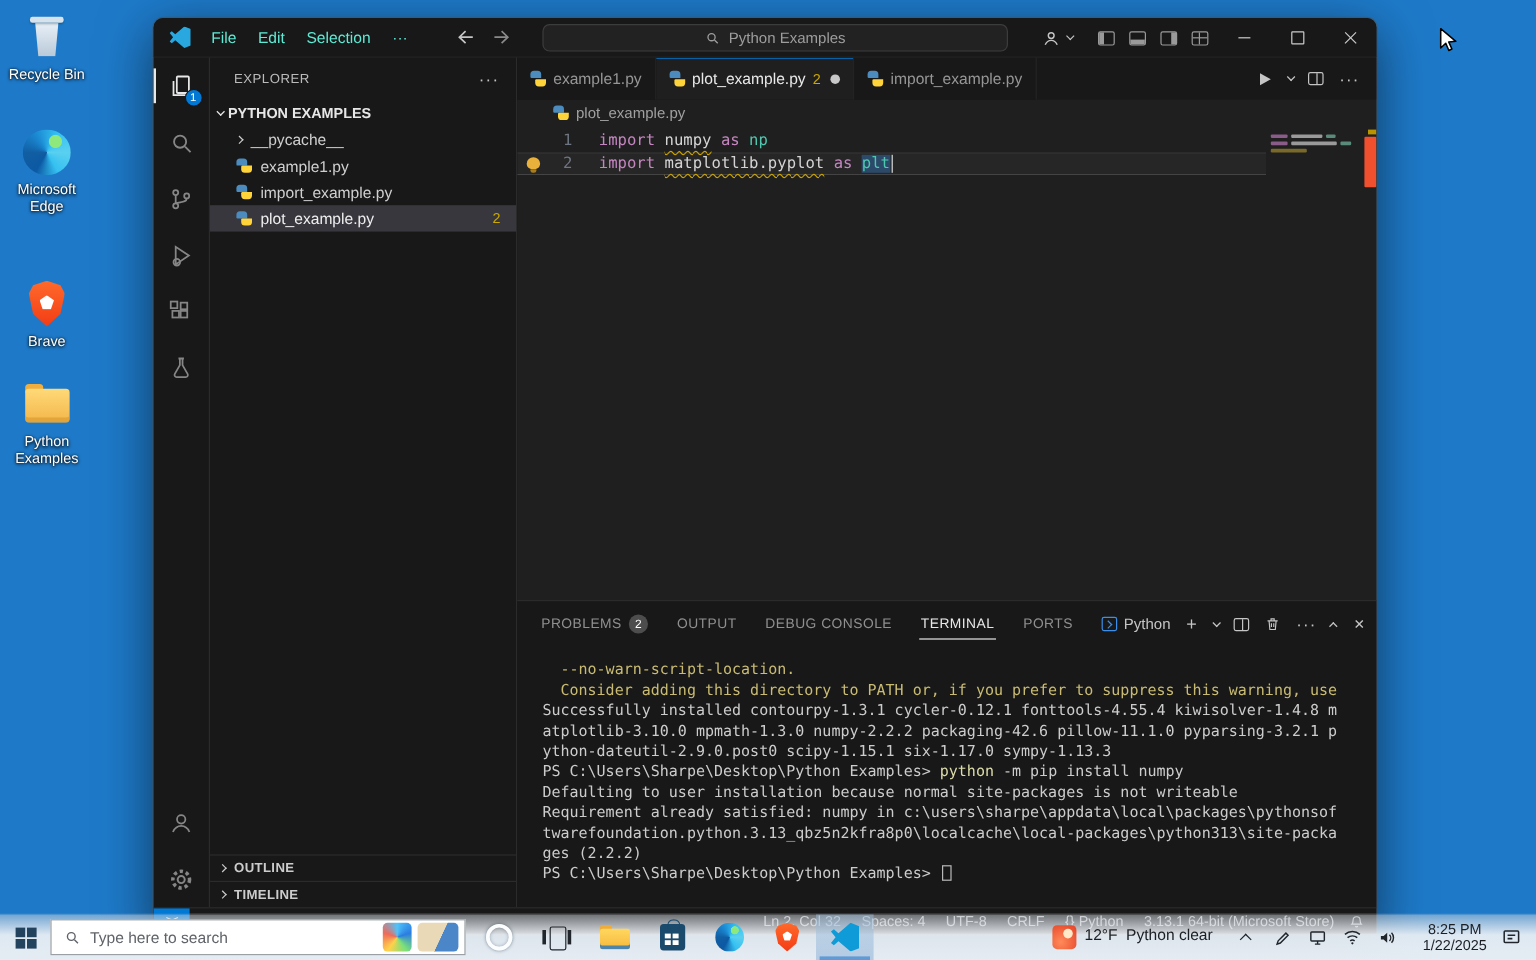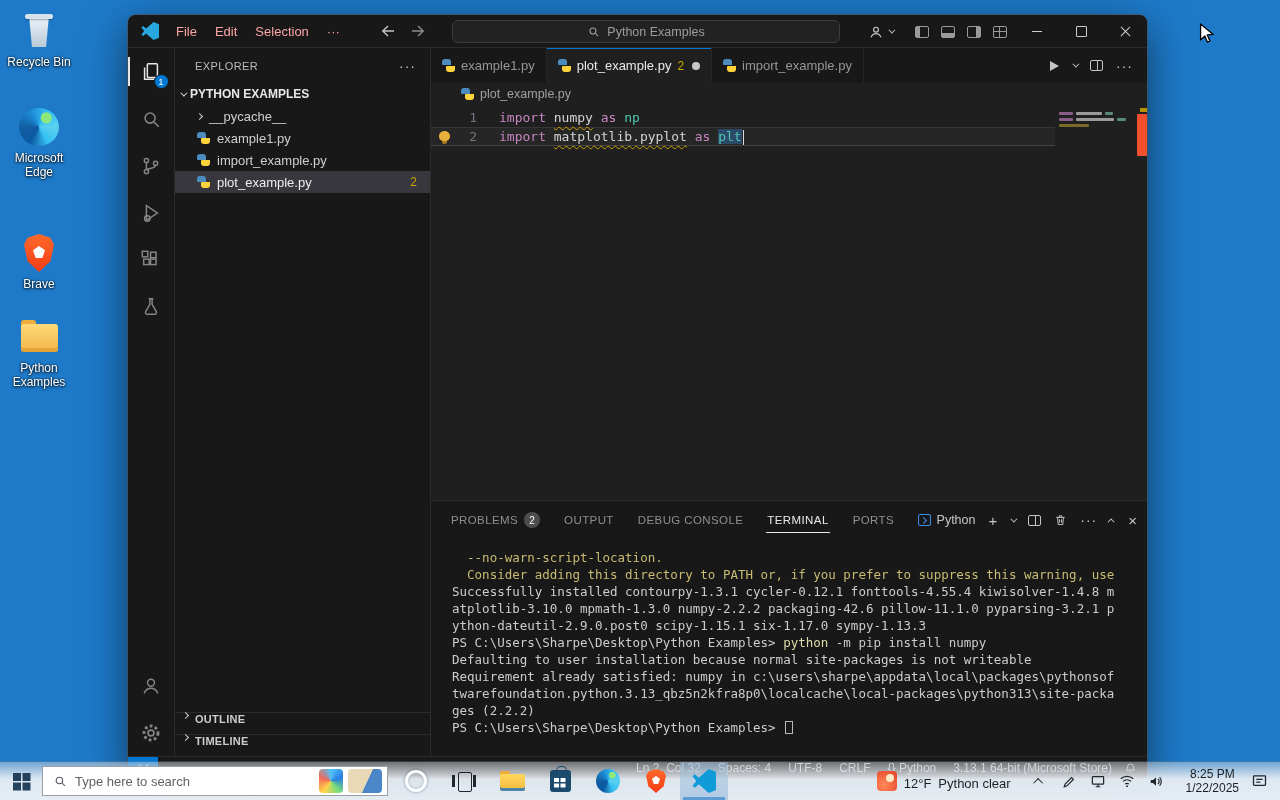--- a/index.html
+++ b/index.html
@@ -19,21 +19,21 @@
   .g-brave::after{content:"";position:absolute;left:16px;top:14px;width:12px;height:12px;background:#fff;clip-path:polygon(50% 0,100% 35%,78% 100%,22% 100%,0 35%)}
   .g-pyfolder::before{content:"";position:absolute;left:4px;top:4px;width:15px;height:7px;background:#f0ae3e;border-radius:3px 3px 0 0}
   .g-pyfolder::after{content:"";position:absolute;left:4px;top:8px;width:37px;height:28px;background:linear-gradient(180deg,#ffd978,#f3b64a);border-radius:3px;box-shadow:inset 0 -4px 0 rgba(214,148,40,.55)}
 
   
   .vsw{position:absolute;left:128px;top:15px;width:1019px;height:763px;background:#1f1f1f;border-radius:8px 8px 0 0;
        box-shadow:0 12px 44px rgba(0,0,0,.55);display:flex;flex-direction:column;color:#ccc;z-index:2;outline:1px solid rgba(80,80,80,.6)}
   .titlebar{height:33px;flex:none;background:#181818;border-radius:8px 8px 0 0;border-bottom:1px solid #2b2b2b;display:flex;align-items:center;position:relative}
   .vsc-logo{width:18px;height:18px;margin:0 8px 0 13px;background:#29a8e0;clip-path:polygon(70% 0,100% 12%,100% 88%,70% 100%,28% 64%,12% 78%,2% 70%,18% 50%,2% 30%,12% 22%,28% 36%)}
   #menu-list{display:flex;height:33px}
-  .menu-item{padding:0 9px;font-size:13px;line-height:33px;color:#fca5a5;border-radius:5px}
+  .menu-item{padding:0 9px;font-size:13px;line-height:33px;color:#5eead4;border-radius:5px}
   .navs{display:flex;gap:16px;margin-left:30px;align-items:center}
   .navs svg{display:block}
   .cmdcenter{position:absolute;left:324px;top:5px;width:388px;height:23px;background:#222;border:1px solid #3c3c3c;border-radius:6px;
              display:flex;align-items:center;justify-content:center;gap:7px;color:#9d9d9d;font-size:12.5px}
   .tb-right{position:absolute;right:0;top:0;height:33px;display:flex;align-items:center}
   .account{display:flex;align-items:center;gap:4px;margin-right:22px;color:#c5c5c5}
   .layout-icons{display:flex;gap:12px;margin-right:8px}
   .lic{width:14px;height:12px;border:1px solid #9a9a9a;border-radius:2px;position:relative}
   .lic-left::before{content:"";position:absolute;left:0;top:0;bottom:0;width:4px;background:#9a9a9a}
   .lic-bottom::before{content:"";position:absolute;left:0;right:0;bottom:0;height:4px;background:#9a9a9a}
@@ -61,21 +61,21 @@
   .sidebar{width:256px;flex:none;background:#181818;border-right:1px solid #2b2b2b;display:flex;flex-direction:column;font-size:13px}
   .sb-header{height:35px;flex:none;display:flex;align-items:center;padding:0 14px 0 20px;font-size:11px;letter-spacing:.4px;color:#bbb}
   .sb-header-dots{margin-left:auto;color:#c5c5c5;font-size:14px;letter-spacing:1px}
   .root-row{height:22px;flex:none;display:flex;align-items:center;gap:5px;padding-left:5px;font-size:12px;font-weight:700;color:#e7e7e7}
   #file-list{flex:none}
   .tree-row{height:22px;display:flex;align-items:center;padding-left:22px;color:#cfcfcf}
   .tree-row.selected{background:#37373d;color:#eee}
   .tree-name{margin-left:7px;white-space:nowrap}
   .tree-badge{margin-left:auto;margin-right:13px;color:#cca700;font-size:12px}
   .sb-sections{margin-top:auto}
-  .sb-sec{height:22px;display:flex;align-items:flex-start;gap:7px;padding-left:8px;border-top:1px solid #2b2b2b;font-size:11px;font-weight:700;color:#ccc;letter-spacing:.3px}
+  .sb-sec{height:22px;display:flex;align-items:center;gap:7px;padding-left:8px;border-top:1px solid #2b2b2b;font-size:11px;font-weight:700;color:#ccc;letter-spacing:.3px}
   
   .cv{width:7px;height:7px;border-right:1.4px solid currentColor;border-bottom:1.4px solid currentColor;display:inline-block;flex:none}
   .cv-down{transform:rotate(45deg) translateY(-2px)}
   .cv-right{transform:rotate(-45deg)}
   .cv-up{transform:rotate(-135deg) translateY(-2px)}
   .cv-sm{width:5px;height:5px}
   
   .pyicon{width:13px;height:13px;position:relative;flex:none;display:inline-block}
   .pyicon::before{content:"";position:absolute;left:0;top:0;width:9px;height:6px;background:#4b8bbe;border-radius:3px 3px 0 1px}
   .pyicon::after{content:"";position:absolute;left:4px;top:6.5px;width:9px;height:6px;background:#ffd43b;border-radius:1px 0 3px 3px}
@@ -163,21 +163,21 @@
   .ag-store{width:21px;height:22px;background:#1a4a6c;border-radius:3px}
   .ag-store::before{content:"";position:absolute;left:4.5px;top:8px;width:5px;height:4px;background:#fff;box-shadow:6.5px 0 0 #fff,0 5.5px 0 #fff,6.5px 5.5px 0 #fff}
   .ag-store::after{content:"";position:absolute;left:6px;top:-4px;width:9px;height:7px;border:1.7px solid #1a4a6c;border-bottom:none;border-radius:5px 5px 0 0}
   .ag-edge{width:24px;height:24px}
   .ag-edge::before{content:"";position:absolute;inset:0;border-radius:50%;background:radial-gradient(circle at 68% 26%,#8fe87c 0 13%,rgba(0,0,0,0) 15%),conic-gradient(from 210deg,#0c59a4,#115ea3,#1b8ad4,#35c1f1,#5ad0f0,#35c1f1,#0c59a4)}
   .ag-brave{width:20px;height:24px}
   .ag-brave::before{content:"";position:absolute;inset:0;background:linear-gradient(180deg,#ff6a2b,#f33c15);clip-path:polygon(50% 0,88% 10%,100% 28%,88% 72%,50% 100%,12% 72%,0 28%,12% 10%)}
   .ag-brave::after{content:"";position:absolute;left:6px;top:7px;width:8px;height:8px;background:#fff;clip-path:polygon(50% 0,100% 35%,78% 100%,22% 100%,0 35%)}
   .ag-vscode{width:24px;height:24px;background:#0f9bd7;clip-path:polygon(70% 0,100% 12%,100% 88%,70% 100%,28% 64%,12% 78%,2% 70%,18% 50%,2% 30%,12% 22%,28% 36%)}
   .tray{margin-left:auto;display:flex;align-items:center;height:38px;padding-right:8px;color:#1b1f24}
-  .weather{display:flex;align-items:flex-end;gap:7px;margin-right:16px}
+  .weather{display:flex;align-items:flex-start;gap:7px;margin-right:16px}
   .w-ic{width:20px;height:20px;border-radius:4px;background:radial-gradient(circle at 35% 70%,#ff8a5a,#e33f24);position:relative}
   .w-ic::after{content:"";position:absolute;right:3px;top:3px;width:8px;height:8px;border-radius:50%;background:#ffe9c9}
   .w-txt{font-size:13px;display:flex;gap:7px;white-space:nowrap}
   .tray-chev{margin:0 9px;color:#20262c}
   .tray-icons{display:flex;align-items:center;gap:13px;margin:0 10px;color:#20262c}
   .clock{text-align:center;font-size:12px;line-height:14px;margin:0 12px;white-space:nowrap}
   .action-center{margin-right:4px;color:#20262c;display:flex;align-items:center}
 
   
   .mcursor{position:absolute;left:1196px;top:22px;z-index:9;pointer-events:none}

